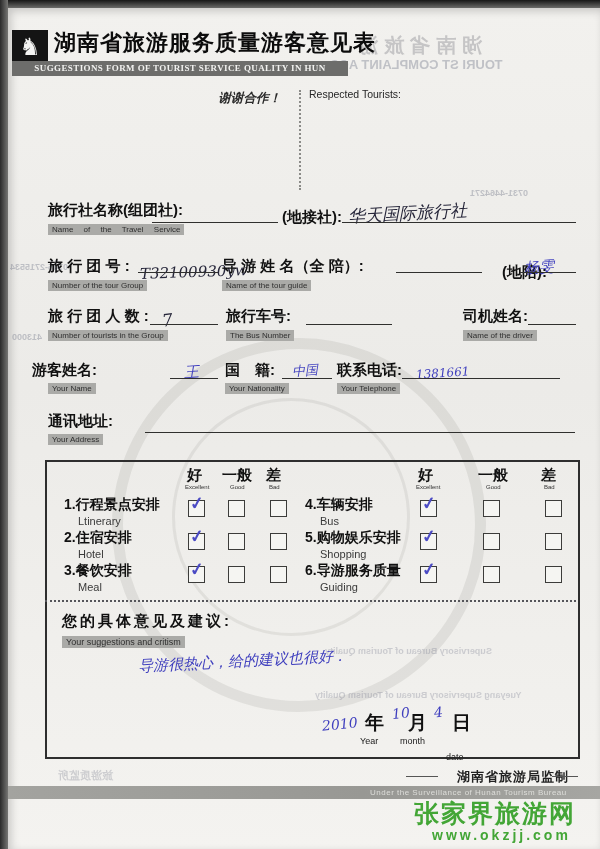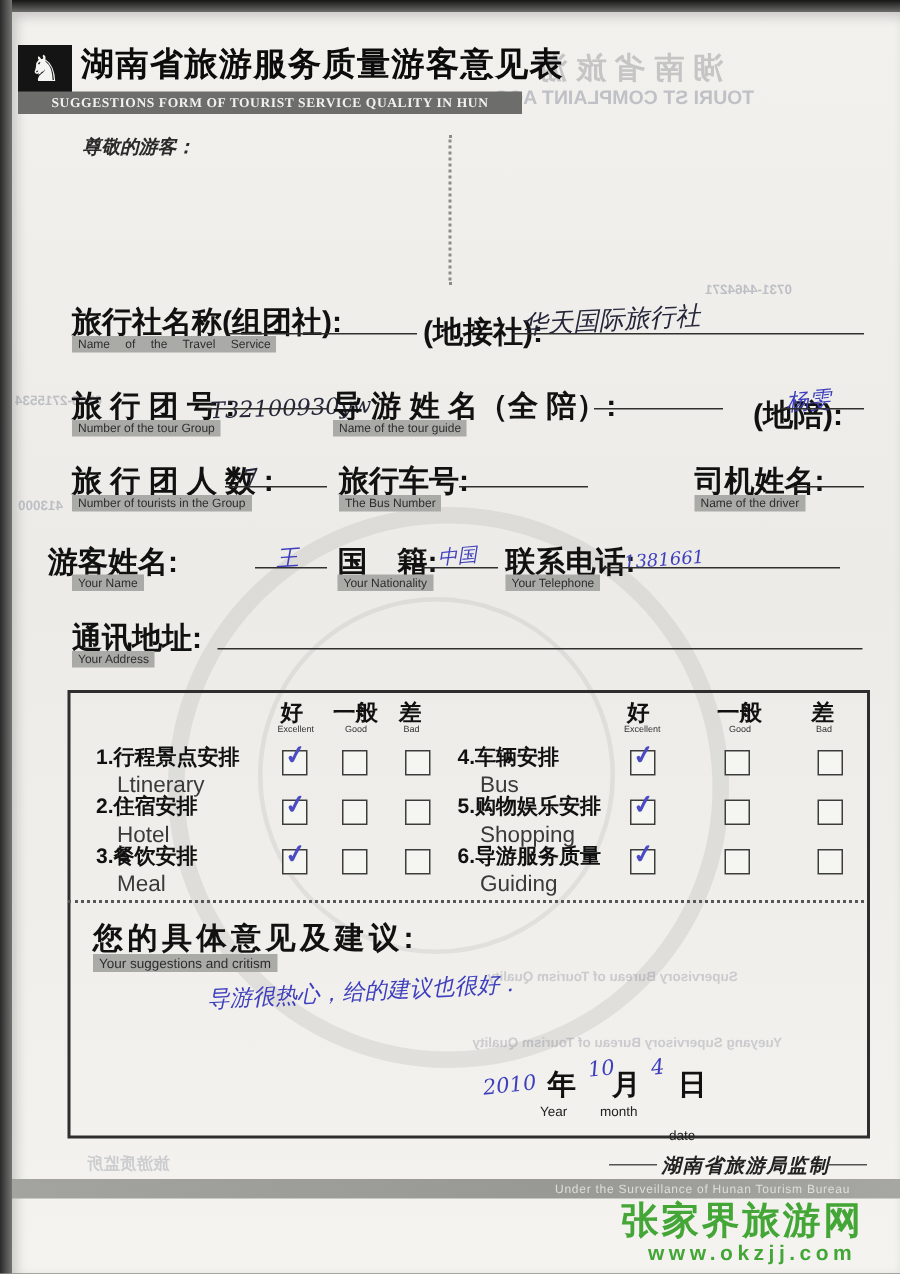--- a/index.html
+++ b/index.html
@@ -48,46 +48,46 @@
     font-size:12.5px;line-height:17.5px;color:#2a2a2a;}
   .intro-cn .body{white-space:pre-line;}
   .intro-thanks{text-align:right;padding-right:14px;}
   .intro-divider{position:absolute;left:299px;top:90px;height:100px;border-left:2px dotted #8b8b88;}
   .intro-en{position:absolute;left:309px;top:88px;width:268px;font-size:10.5px;line-height:12px;
     text-align:justify;color:#262626;}
   .intro-en p{margin:0;}
   .intro-en p.ind{text-indent:14px;}
 
   
-  .lbl{position:absolute;font-weight:bold;font-size:20px;color:#111;white-space:nowrap;}
+  .lbl{position:absolute;font-weight:bold;font-size:15px;color:#111;white-space:nowrap;}
   .sub{position:absolute;font-size:8px;color:#2e2e2e;background:#aaaaa7;padding:1px 4px;white-space:nowrap;}
   .ul{position:absolute;border-bottom:1.5px solid #30302e;}
   .hw{position:absolute;font-family:"DejaVu Serif",serif;font-style:italic;white-space:nowrap;}
   .ink-dark{color:#26263a;}
   .ink-blue{color:#3f3fbe;}
 
   
   .rate-box{position:absolute;left:45px;top:460px;width:531px;height:295px;border:2px solid #2e2e2e;}
   .col-cn{position:absolute;font-weight:bold;font-size:15px;color:#111;}
   .col-en{position:absolute;font-size:6px;color:#333;}
   .item-cn{position:absolute;font-weight:bold;font-size:14px;color:#111;white-space:nowrap;}
-  .item-en{position:absolute;font-size:15px;color:#3a3a3a;}
+  .item-en{position:absolute;font-size:11px;color:#3a3a3a;}
   .cb{position:absolute;width:15px;height:15px;border:1.6px solid #3c3c3a;background:#f5f5f2;}
   .cb .check{position:absolute;left:1px;top:-8px;font-size:17px;font-weight:bold;color:#4b4bc4;transform:rotate(-8deg);}
   .dotted-sep{position:absolute;left:45px;top:600px;width:531px;border-top:2px dotted #55555a;}
 
   
   .sugg-hw{font-size:15px;transform:rotate(-3deg);}
   .date-cn{position:absolute;font-weight:bold;font-size:19px;color:#111;}
   .date-en{position:absolute;font-size:9px;color:#222;}
   .date-hw{font-size:14px;transform:rotate(-6deg);}
 
   
   .dash{position:absolute;border-top:1.5px solid #555;}
-  .supervise{position:absolute;left:441px;top:768px;font-weight:bold;font-size:13px;letter-spacing:1px;color:#222;font-style:italic;}
+  .supervise{position:absolute;left:457px;top:768px;font-weight:bold;font-size:13px;letter-spacing:1px;color:#222;}
   .gray-band{position:absolute;left:8px;top:786px;width:592px;height:13px;
     background:linear-gradient(90deg,#a3a39f,#989894 60%,#a6a6a2);}
   .band-text{position:absolute;left:370px;top:788px;font-size:8px;color:#dededa;letter-spacing:0.5px;}
   .site-name{position:absolute;left:414px;top:797px;font-family:"Liberation Serif",serif;
     font-weight:bold;font-size:25px;letter-spacing:2px;color:#43a636;}
   .site-url{position:absolute;left:432px;top:827px;font-weight:bold;font-size:14px;letter-spacing:3px;color:#43a636;}
 </style>
 </head>
 <body>
 
@@ -105,24 +105,25 @@
 <div class="bleed b4">413000</div>
 <div class="bleed b5">Supervisory Bureau of Tourism Quality</div>
 <div class="bleed b6">Yueyang Supervisory Bureau of Tourism Quality</div>
 <div class="bleed b7">旅游质监所</div>
 
 <div class="logo-box">♞</div>
 <div class="title">湖南省旅游服务质量游客意见表</div>
 <div class="subtitle-bar">SUGGESTIONS FORM OF TOURIST SERVICE QUALITY IN HUN</div>
 
 <div class="intro-cn">
-  <div>尊敬的游客：</div>
+  <div class="intro-thanks">谢谢合作！</div>
 </div>
 <div class="intro-divider"></div>
 <div class="intro-en">
+  <p>Respected Tourists:</p>
 </div>
 
 <div class="lbl" style="left:48px;top:201px;">旅行社名称(组团社):</div>
 <div class="sub" style="left:48px;top:224px;word-spacing:8px;">Name of the Travel Service</div>
 <div class="ul" style="left:152px;top:222px;width:126px;"></div>
 <div class="lbl" style="left:282px;top:208px;">(地接社):</div>
 <div class="hw ink-dark" style="left:348px;top:202px;font-size:17px;transform:rotate(-3deg);">华天国际旅行社</div>
 <div class="ul" style="left:342px;top:222px;width:234px;"></div>
 
 <div class="lbl" style="left:48px;top:257px;">旅 行 团 号 :</div>

